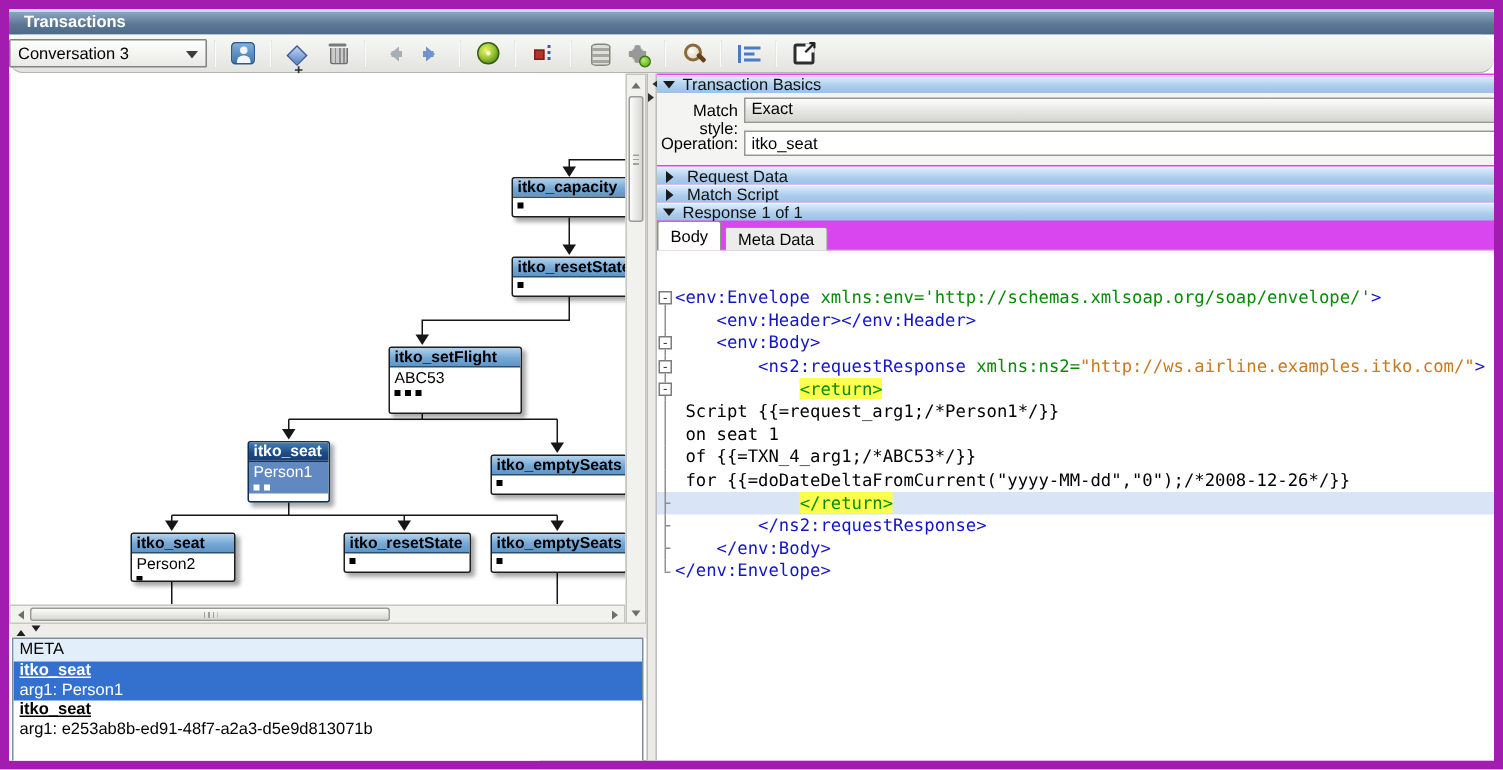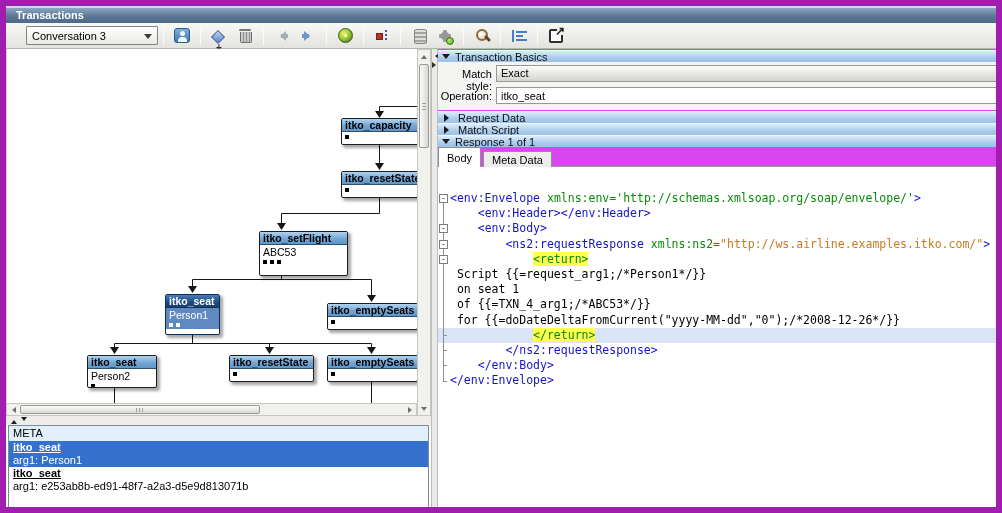--- a/index.html
+++ b/index.html
@@ -14,21 +14,21 @@
     position:absolute; left:0; top:0; width:100%; height:17px;
     background:linear-gradient(#8da6c0,#5b7795 55%,#4d6a89);
     border-top:2px solid #cdd8e4;
     color:#fff; font-weight:bold; font-size:11px; line-height:15px; padding-left:10px;
   }
   
   .toolbar {
     position:absolute; left:0; top:17px; width:100%; height:26px;
     background:linear-gradient(#f8f8f6,#e3e3df);
     border-bottom:1px solid #b4b4b0;
-    display:flex; align-items:center; padding-left:20px;
+    display:flex; align-items:center; padding-left:0;border-radius:10px;
   }
   .combo {
     width:132px; height:19px; border:1px solid #828282; border-radius:1px;
     background:linear-gradient(#ffffff,#e9e9e5);
     display:flex; align-items:center; font-size:11px; padding-left:5px; cursor:default;
   }
   .carrow { width:0; height:0; border:4px solid transparent; border-top:5px solid #3c3c3c; margin:5px 5px 0 auto; }
   .tbsep { width:1px; height:18px; background:#b0b0ac; border-right:1px solid #fbfbfa; margin:0 5px; flex:none; }
   .tbtn { width:24px; height:21px; border:none; background:transparent; display:flex; align-items:center; justify-content:center; padding:0; margin:0 1px; flex:none; }
   .ic { display:inline-block; position:relative; }

